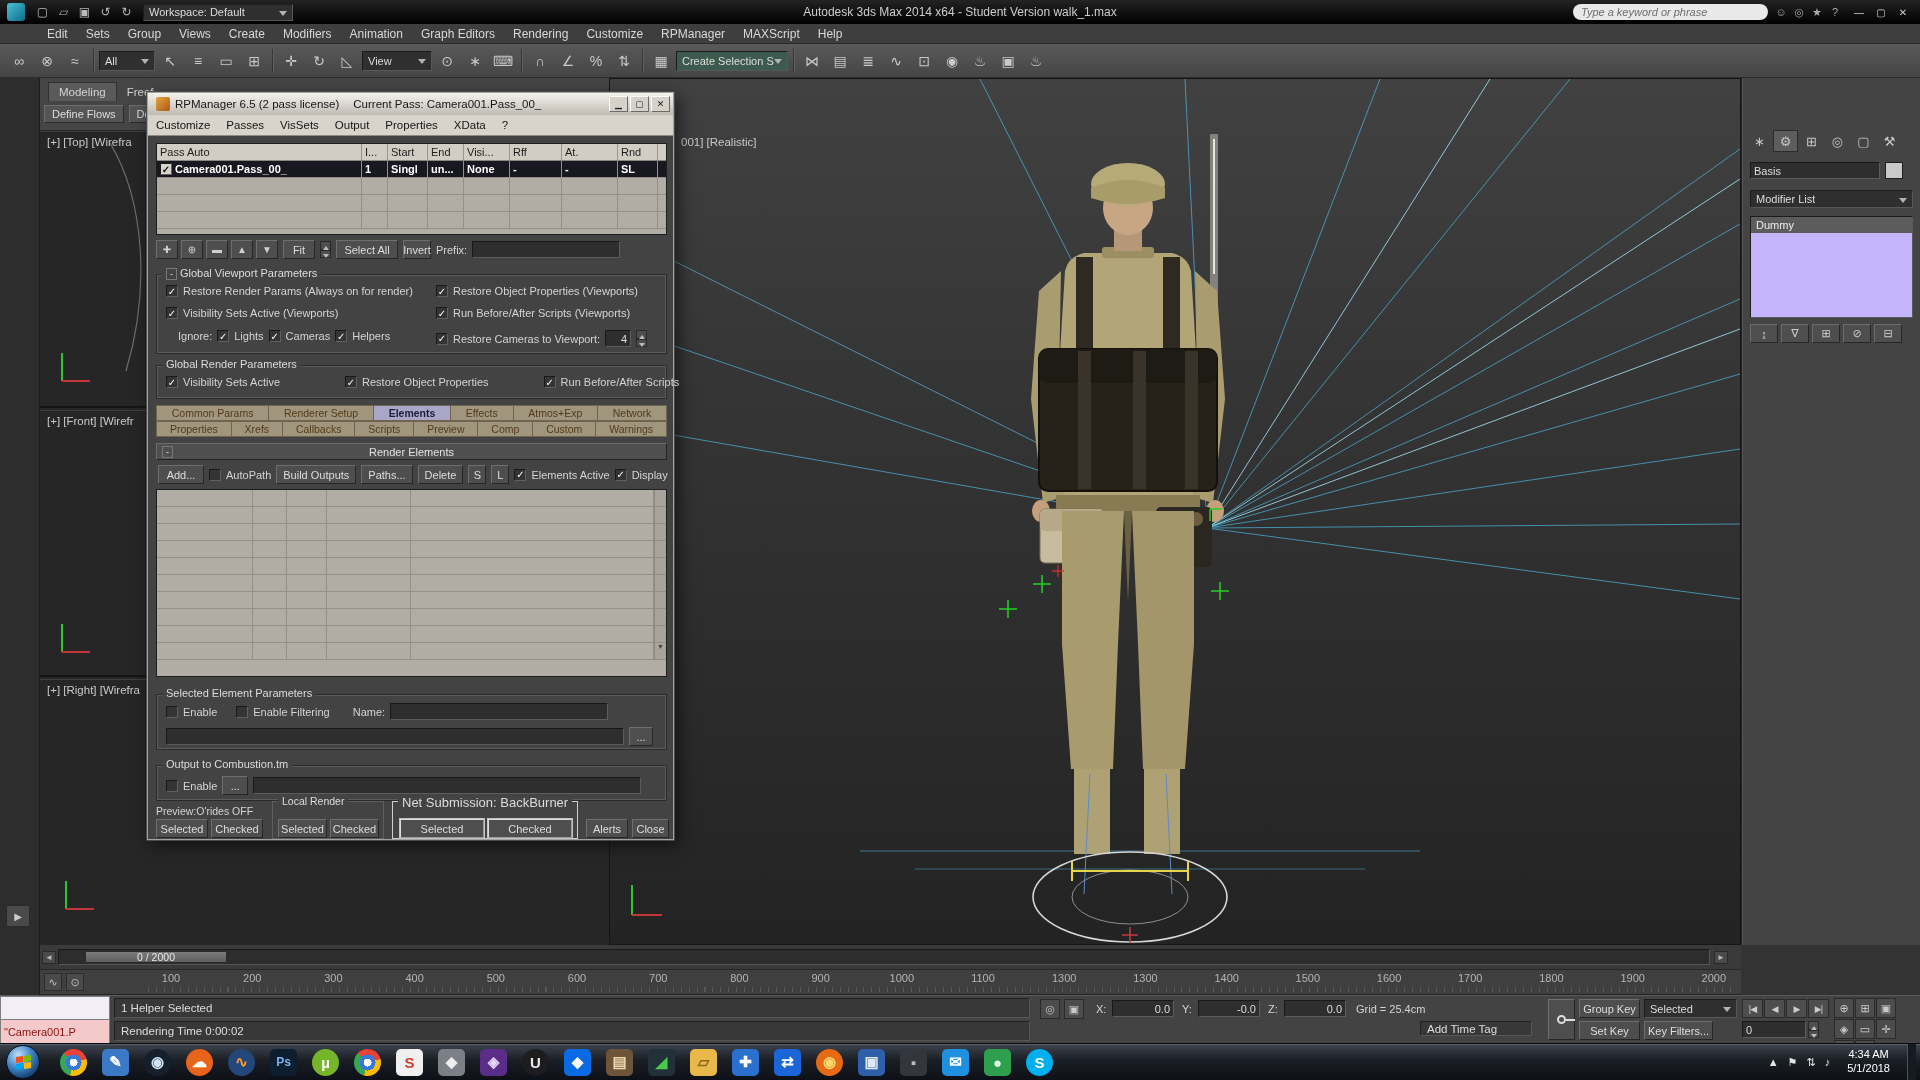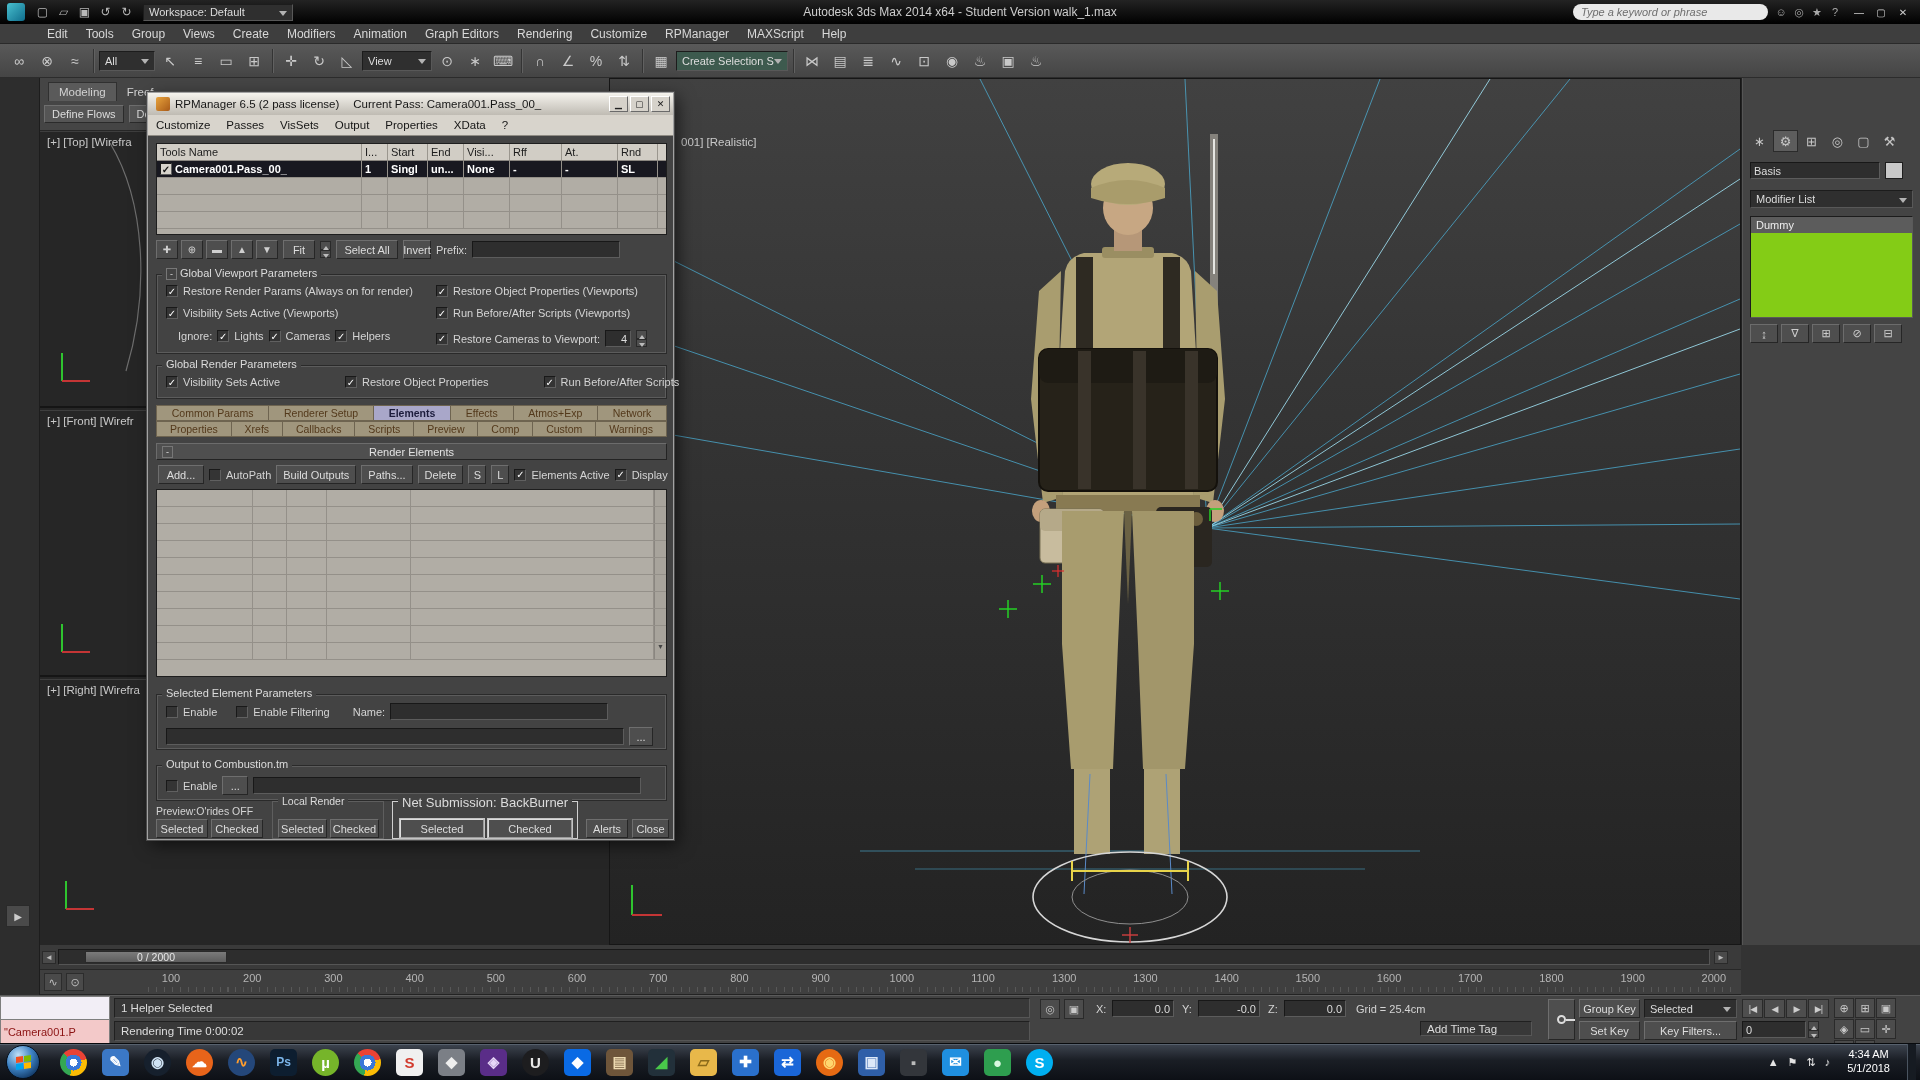--- a/index.html
+++ b/index.html
@@ -34,21 +34,21 @@
   .rtab2.act{background:#5a5a5a;border:1px solid #303030;border-bottom:none}
   .rbtn{height:18px;display:flex;align-items:center;padding:0 7px;font-size:11px;color:#ddd;background:#555;border:1px solid;border-color:#6e6e6e #2b2b2b #2b2b2b #6e6e6e;margin-right:5px}
   #vpleft{left:40px;top:131px;width:569px;height:814px;background:#262626}
   .vpcell{position:absolute;left:0;width:569px;border-bottom:2px solid #151515;box-shadow:inset 0 1px 0 #3e3e3e}
   .vp-label{position:absolute;left:7px;top:5px;font-size:11.5px;color:#c9c9c9;white-space:nowrap}
   #vpmain{left:609px;top:78px;width:1132px;height:867px;background:linear-gradient(180deg,#414141 0%,#353535 35%,#232323 100%);border:1px solid #161616}
   #cpanel{left:1741px;top:78px;width:179px;height:867px;background:#444;border-left:1px solid #222;box-shadow:inset 1px 0 0 #555}
   .cptab{width:25px;height:22px;display:flex;align-items:center;justify-content:center;color:#c6c6c6;font-size:13px}
   .cptab.act{background:#5d5d5d;border:1px solid #2b2b2b}
   .inp{background:#2e2e2e;border:1px solid;border-color:#181818 #5c5c5c #5c5c5c #181818;height:17px;color:#ddd;font-size:11px;padding:0 3px;display:flex;align-items:center}
-  .stackbox{background:#84cc16;border:1px solid;border-color:#1c1c1c #5a5a5a #5a5a5a #1c1c1c}
+  .stackbox{background:#c4b5fd;border:1px solid;border-color:#1c1c1c #5a5a5a #5a5a5a #1c1c1c}
   .stack-item{height:16px;font-size:11px;color:#ededed;background:#5c5c5c;padding:0 5px;display:flex;align-items:center}
   .sbtn{width:28px;height:19px;display:flex;align-items:center;justify-content:center;background:#4e4e4e;border:1px solid;border-color:#6c6c6c #262626 #262626 #6c6c6c;color:#ccc;font-size:11px}
   
   #tslider{left:40px;top:945px;width:1701px;height:25px;background:#3a3a3a;border-bottom:1px solid #272727;display:flex;align-items:center}
   .track{position:absolute;left:18px;top:4px;width:1652px;height:16px;background:#2d2d2d;border:1px solid;border-color:#191919 #555 #555 #191919}
   .thumb{position:absolute;left:26px;top:1px;width:142px;height:12px;background:linear-gradient(#7b7b7b,#5e5e5e);border:1px solid #2a2a2a;color:#e6e6e6;font-size:10.5px;display:flex;align-items:center;justify-content:center}
   .tarr{position:absolute;top:6px;width:14px;height:13px;display:flex;align-items:center;justify-content:center;font-size:8px;color:#bbb;background:#4a4a4a;border:1px solid #2a2a2a}
   #ruler{left:40px;top:970px;width:1701px;height:25px;background:#3f3f3f;border-bottom:1px solid #232323}
   #ticks{position:absolute;left:110px;top:2px;width:1585px;height:14px;display:flex;justify-content:space-between}
   #ticks span{width:42px;text-align:center;font-size:11px;color:#b5b5b5}
@@ -137,21 +137,21 @@
     <div id="win-btns" style="display:flex">
         <div class="wb">—</div>
         <div class="wb">▢</div>
         <div class="wb">✕</div>
       </div>
   </div>
 </div>
 
 <div class="a" id="menubar">
     <div class="mi">Edit</div>
-    <div class="mi">Tools</div>
+    <div class="mi">Sets</div>
     <div class="mi">Group</div>
     <div class="mi">Views</div>
     <div class="mi">Create</div>
     <div class="mi">Modifiers</div>
     <div class="mi">Animation</div>
     <div class="mi">Graph Editors</div>
     <div class="mi">Rendering</div>
     <div class="mi">Customize</div>
     <div class="mi">RPManager</div>
     <div class="mi">MAXScript</div>
@@ -430,21 +430,21 @@
     </div>
   <div class="btn a" style="left:1579px;top:3px;width:61px">
       <span>Group Key</span>
     </div>
   <div class="dd a" style="left:1644px;top:3px;width:93px;height:19px">
       <span class="ddl">Selected</span>
     </div>
   <div class="btn a" style="left:1579px;top:25px;width:61px">
       <span>Set Key</span>
     </div>
-  <div class="btn a" style="left:1644px;top:25px;width:93px">
+  <div class="btn a" style="left:1644px;top:25px;width:69px">
       <span>Key Filters...</span>
     </div>
   <div id="playback" style="position:absolute;left:1742px;top:3px;display:flex;gap:1px">
       <div class="pb">|◀</div>
       <div class="pb">◀</div>
       <div class="pb">▶</div>
       <div class="pb">▶|</div>
     </div>
   <div class="inp a" style="left:1742px;top:25px;width:64px">
       <span>0</span>
@@ -481,21 +481,21 @@
       <div class="rpm-mi">Passes</div>
       <div class="rpm-mi">VisSets</div>
       <div class="rpm-mi">Output</div>
       <div class="rpm-mi">Properties</div>
       <div class="rpm-mi">XData</div>
       <div class="rpm-mi">?</div>
     </div>
 
   <div style="position:absolute;left:8px;top:50px;width:511px;height:92px;border:1px solid #1e1e1e;background:#b1ada5" id="rpm-passtable">
       <div class="thead">
-        <div class="th" style="width: 205px;">Tools Name</div>
+        <div class="th" style="width: 205px;">Pass Auto</div>
         <div class="th" style="width: 26px;">I...</div>
         <div class="th" style="width: 40px;">Start</div>
         <div class="th" style="width: 36px;">End</div>
         <div class="th" style="width: 46px;">Visi...</div>
         <div class="th" style="width: 52px;">Rff</div>
         <div class="th" style="width: 56px;">At.</div>
         <div class="th" style="width: 40px;">Rnd</div>
       </div>
       <div class="trow sel">
         <div class="td" style="width: 205px;">

